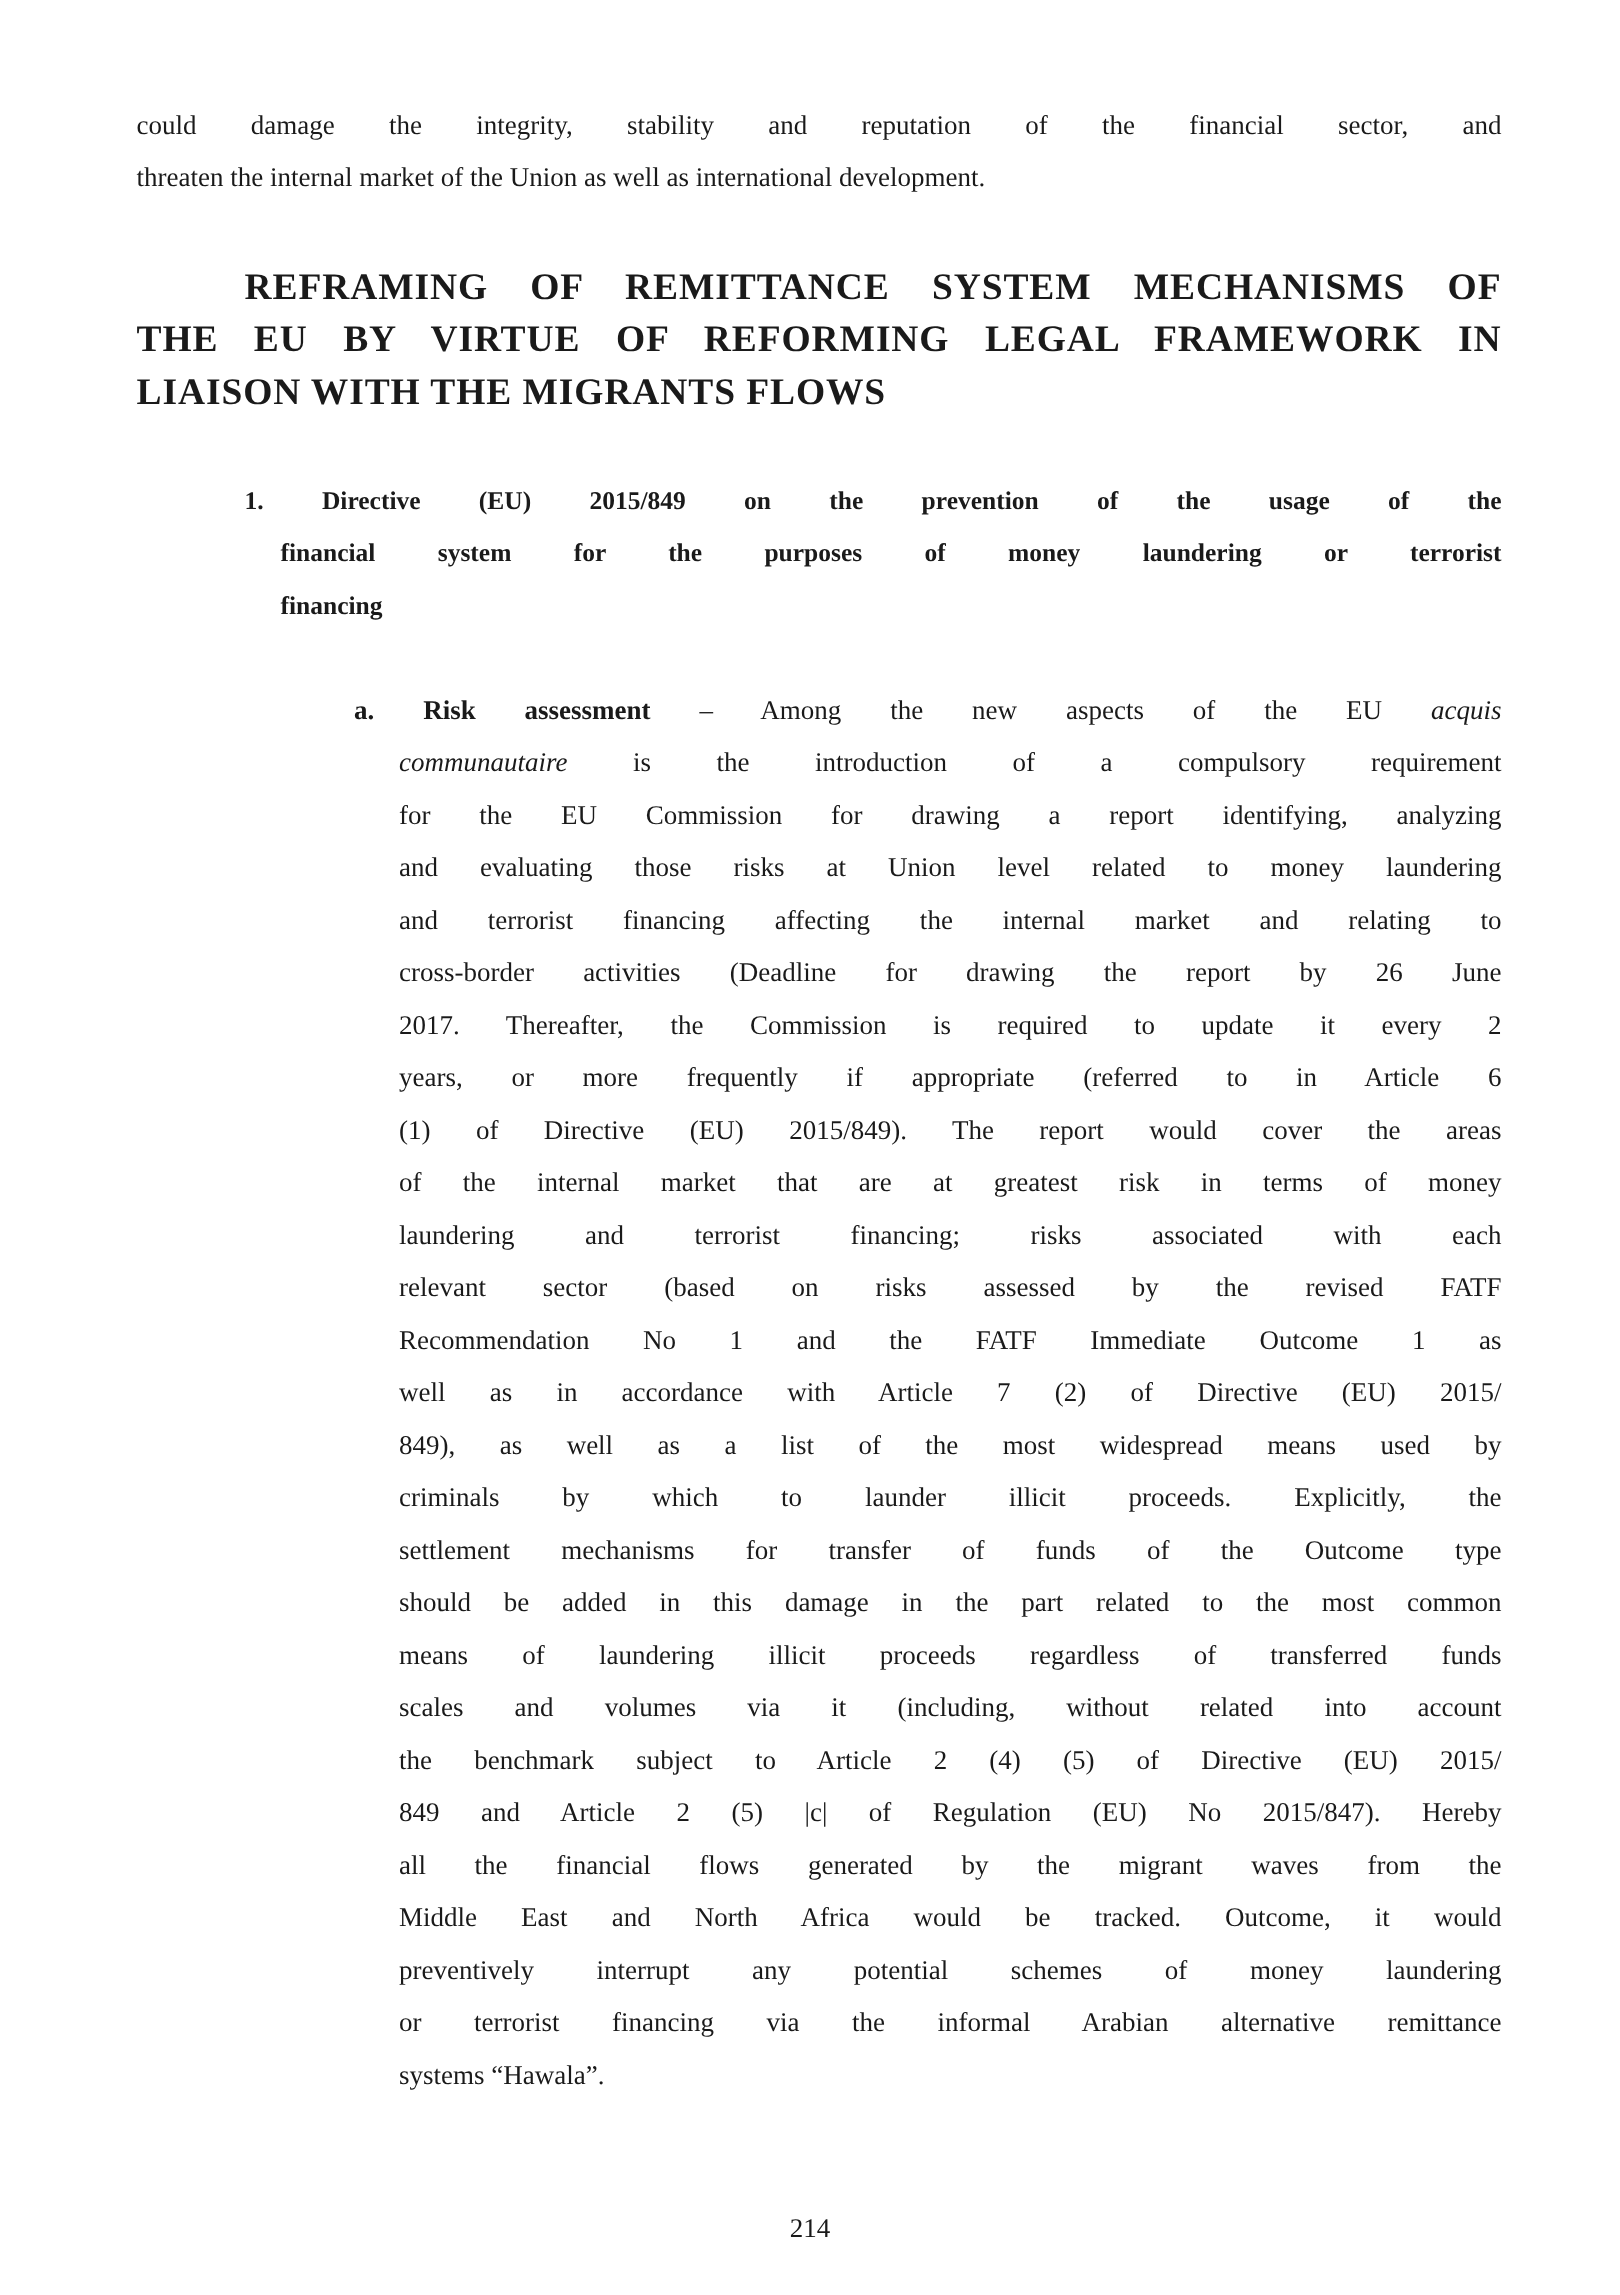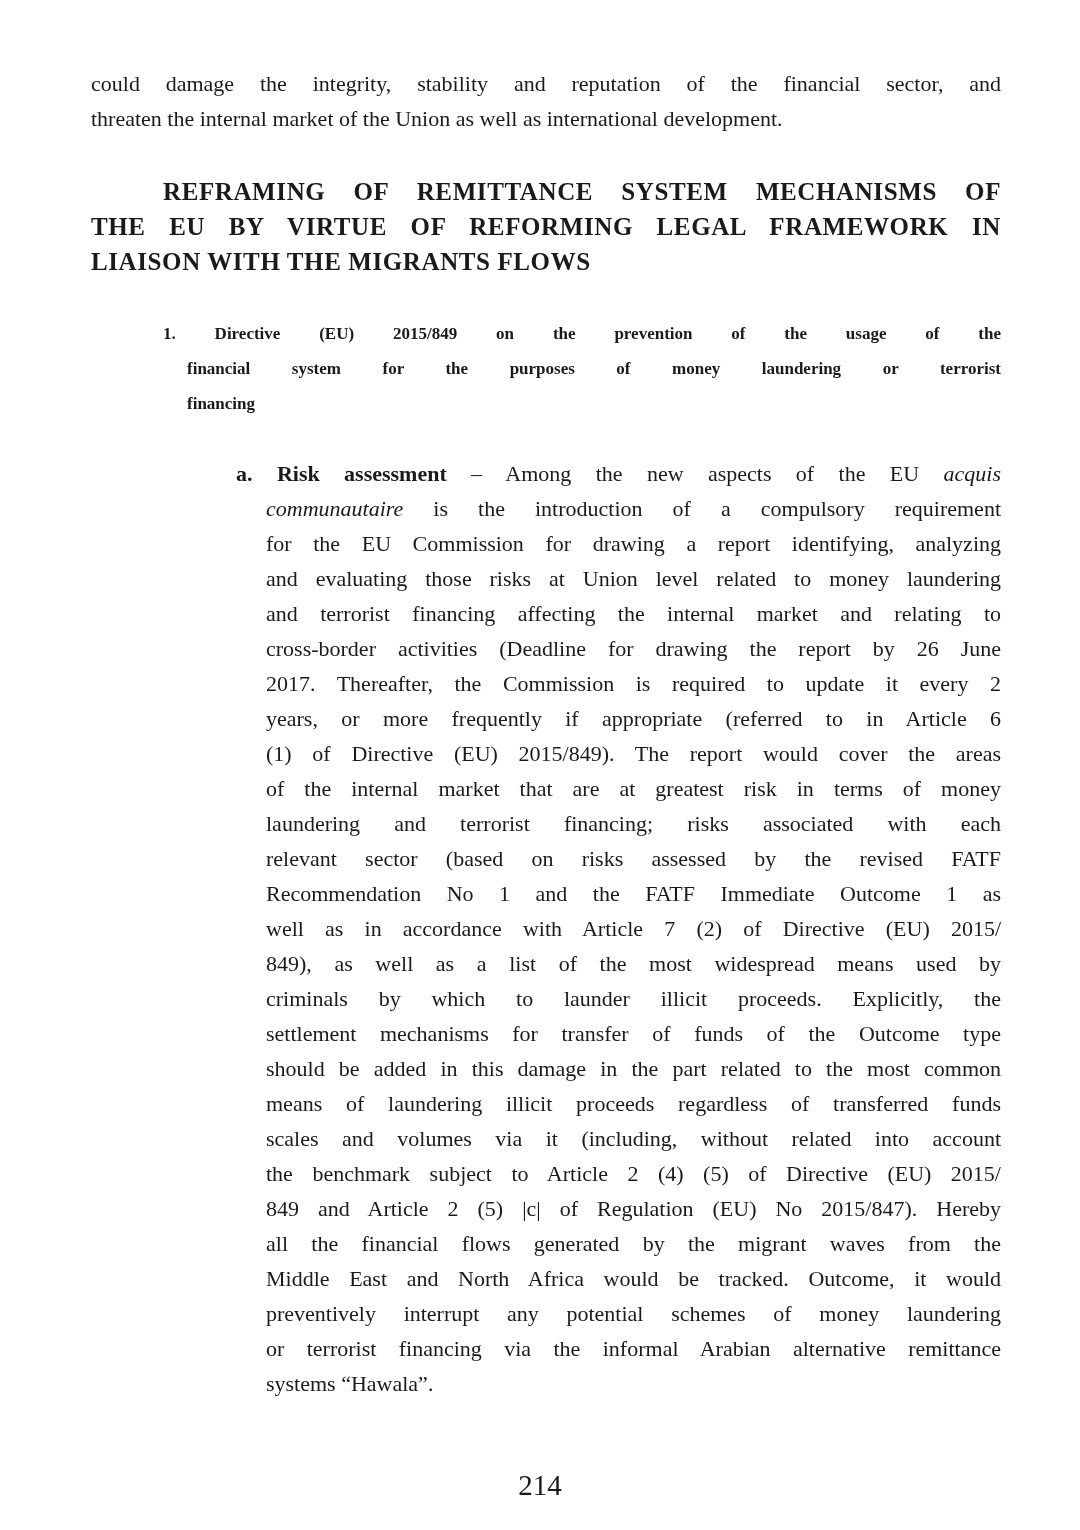--- a/index.html
+++ b/index.html
@@ -5,35 +5,35 @@
   html, body { margin: 0; padding: 0; background: #ffffff; }
   body {
     width: 1080px; height: 1530px; position: relative; overflow: hidden;
     font-family: "Liberation Serif", "DejaVu Serif", serif;
     color: #1a1a1a;
   }
   .page { position: absolute; left: 0; top: 0; width: 1080px; height: 1530px; }
   .line {
     position: absolute; white-space: nowrap;
     text-align: justify; text-align-last: justify;
-    font-size: 22px; line-height: 35px; height: 35px;
+    font-size: 18px; line-height: 35px; height: 35px;
   }
   .line.last { text-align-last: left; }
   .body-p .line { left: 91px; width: 910px; }
   .heading .line { left: 91px; width: 910px; font-weight: bold; font-size: 25px; letter-spacing: 0.6px; }
   .heading .line.first { left: 163px; width: 838px; }
   .sub .line { left: 187px; width: 814px; font-weight: bold; font-size: 17px; }
   .sub .line.first { left: 163px; width: 838px; }
   .item .line { left: 266px; width: 735px; }
   .item .line.first { left: 236px; width: 765px; }
   .b { font-weight: bold; }
   .i { font-style: italic; }
   .page-number {
     position: absolute; left: 0; width: 1080px; top: 1470px;
-    text-align: center; font-size: 29px; line-height: 30px;
+    text-align: center; font-size: 18px; line-height: 30px;
   }
 </style>
 </head>
 <body>
 
 <div class="page">
 
   <div class="body-p">
     <div class="line" style="top:66px">could damage the integrity, stability and reputation of the financial sector, and</div>
     <div class="line last" style="top:101px">threaten the internal market of the Union as well as international development.</div>

